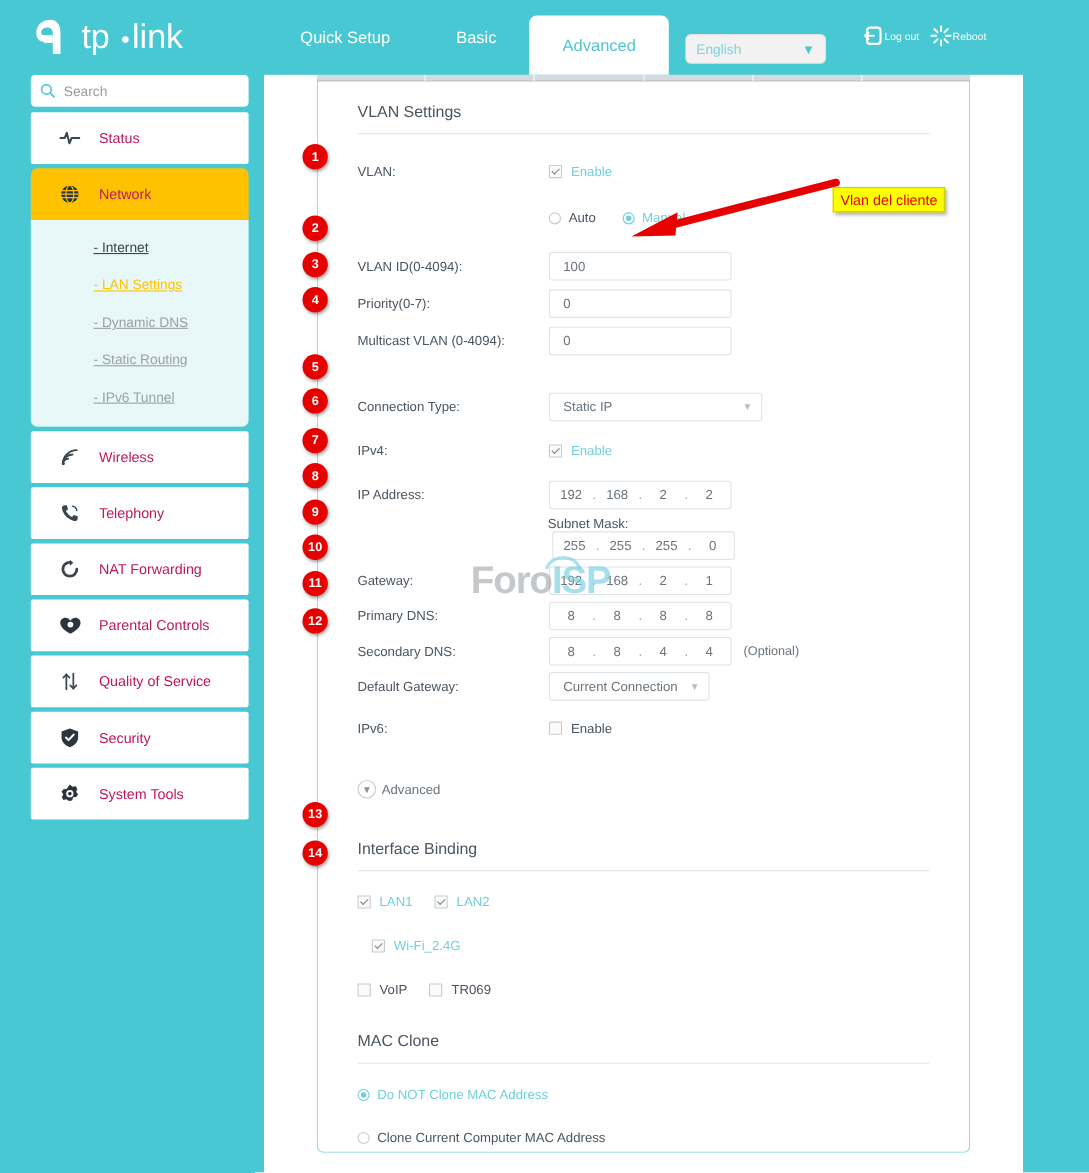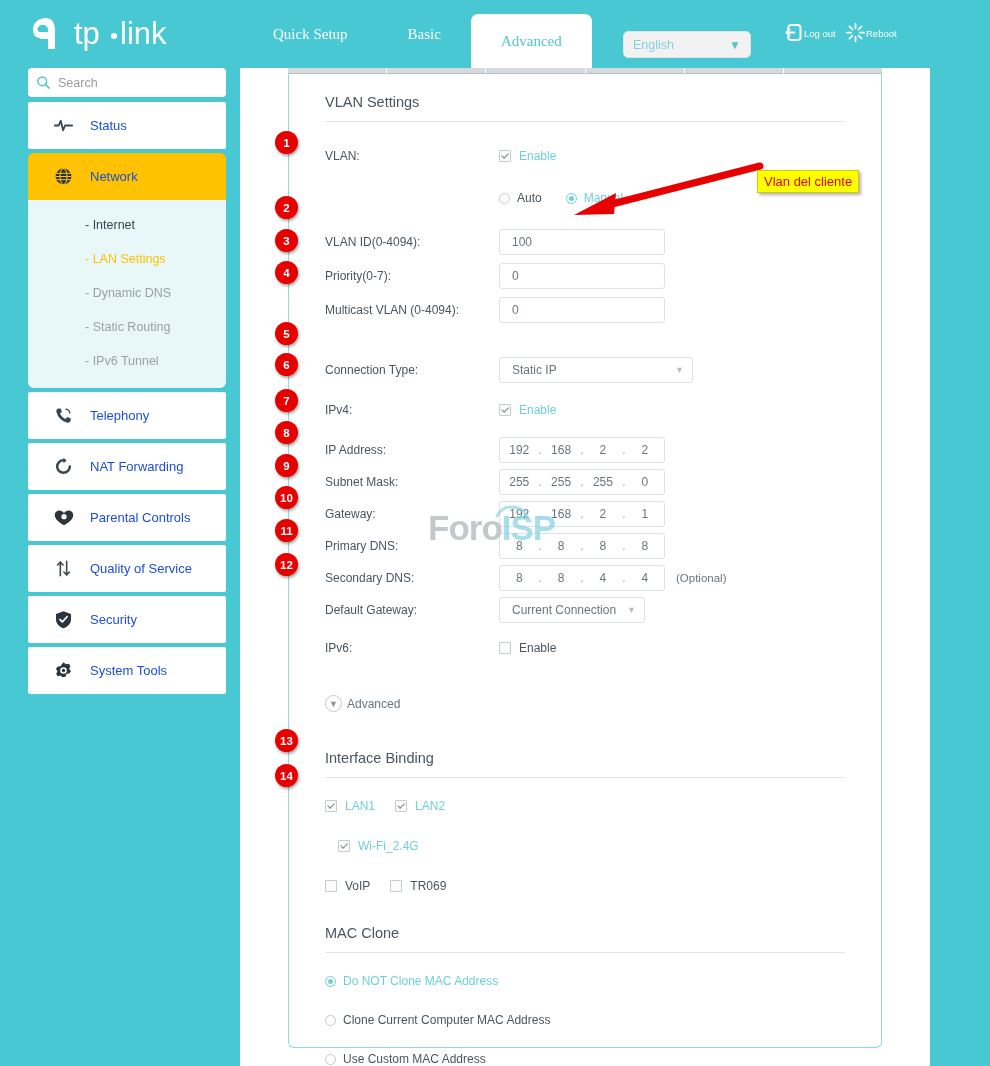--- a/index.html
+++ b/index.html
@@ -38,21 +38,21 @@
   .logo {
     position: absolute; left: 30px; top: 10px;
     width: 180px; height: 46px;
     display: flex; align-items: center;
   }
   .logo svg { display:block; }
 
   .navtabs {
     position: absolute; left: 243px; top: 0;
     height: 68px;
-    display: flex; align-items: center; font-family: Liberation Serif, serif;
+    display: flex; align-items: center;
   }
   .navtab {
     height: 68px;
     padding: 0 30px;
     display: flex; align-items: center;
     color: #ffffff;
     font-size: 15px;
     cursor: pointer;
     white-space: nowrap;
   }
@@ -116,34 +116,35 @@
     margin-bottom: 4px;
     cursor: pointer;
     border-radius: 2px;
   }
   .nav-item.active { background: #ffc200; border-radius: 6px 6px 0 0; margin-bottom: 0; }
   .nav-item .nicon {
     width: 28px; display: flex; align-items: center; justify-content: flex-start;
     color: #3a4750;
   }
   .nav-item .nlabel {
-    color: #1d4ed8; font-size: 13px; margin-left: 8px;
+    color: #be185d; font-size: 13px; margin-left: 8px;
   }
 
   .submenu {
     background: #e8f7f8;
     border-radius: 0 0 6px 6px;
     padding: 8px 0 10px 0;
     margin-bottom: 4px;
   }
   .sub-item {
     height: 34px; display: flex; align-items: center;
     padding-left: 57px;
     font-size: 12.5px; color: #9aa2a8;
     cursor: pointer;
+    text-decoration: underline;
   }
   .sub-item.cur { color: #3a4750; }
   .sub-item.sel { color: #ffc200; }
 
   
   .card {
     position: absolute; left: 288px; top: 68px;
     width: 594px; height: 980px;
     background: #ffffff;
     border: 1px solid #8fd9e0;
@@ -413,20 +414,33 @@
     </div>
 
     <div class="submenu">
       <div class="sub-item cur">- Internet</div>
       <div class="sub-item sel">- LAN Settings</div>
       <div class="sub-item">- Dynamic DNS</div>
       <div class="sub-item">- Static Routing</div>
       <div class="sub-item">- IPv6 Tunnel</div>
     </div>
 
+    <div class="nav-item">
+      <span class="nicon">
+        <svg width="19" height="19" viewBox="0 0 24 24" aria-hidden="true">
+          <g fill="none" stroke="#3a4750" stroke-width="2.2" stroke-linecap="round">
+            <path d="M4 20 A16 16 0 0 1 20 4"></path>
+            <path d="M4 20 A11 11 0 0 1 15 9"></path>
+            <path d="M4 20 A6 6 0 0 1 10 14"></path>
+          </g>
+          <circle cx="4.5" cy="19.5" r="1.8" fill="#3a4750"></circle>
+        </svg>
+      </span>
+      <span class="nlabel">Wireless</span>
+    </div>
 
     <div class="nav-item">
       <span class="nicon">
         <svg width="19" height="19" viewBox="0 0 24 24" aria-hidden="true">
           <path d="M6 3 C4 3 2.5 5 3 7 C4.5 14 10 19.5 17 21 C19 21.5 21 20 21 18
                    L21 15.5 L16.5 14 L14.5 16.5 C11.5 15 9 12.5 7.5 9.5 L10 7.5 L8.5 3 Z" fill="#3a4750"></path>
           <path d="M15 4 A6 6 0 0 1 20 9" fill="none" stroke="#3a4750" stroke-width="1.6" stroke-linecap="round"></path>
         </svg>
       </span>
       <span class="nlabel">Telephony</span>
@@ -561,21 +575,21 @@
           <span class="oct">192</span>
           <span class="dot">.</span>
           <span class="oct">168</span>
           <span class="dot">.</span>
           <span class="oct">2</span>
           <span class="dot">.</span>
           <span class="oct">2</span>
         </div>
       </div>
 
-      <div class="row" style="margin-bottom:6px;">
+      <div class="row" style="margin-bottom:6px;flex-direction:column;">
         <div class="lab">Subnet Mask:</div>
         <div class="ipbox">
           <span class="oct">255</span>
           <span class="dot">.</span>
           <span class="oct">255</span>
           <span class="dot">.</span>
           <span class="oct">255</span>
           <span class="dot">.</span>
           <span class="oct">0</span>
         </div>

